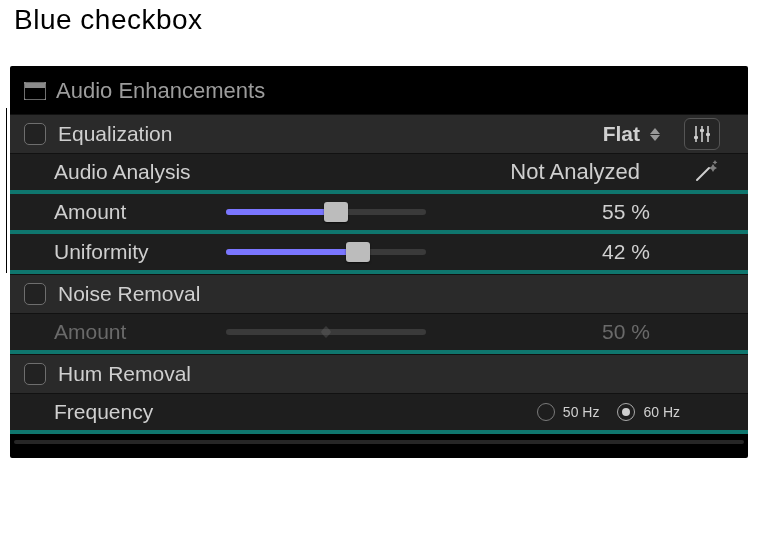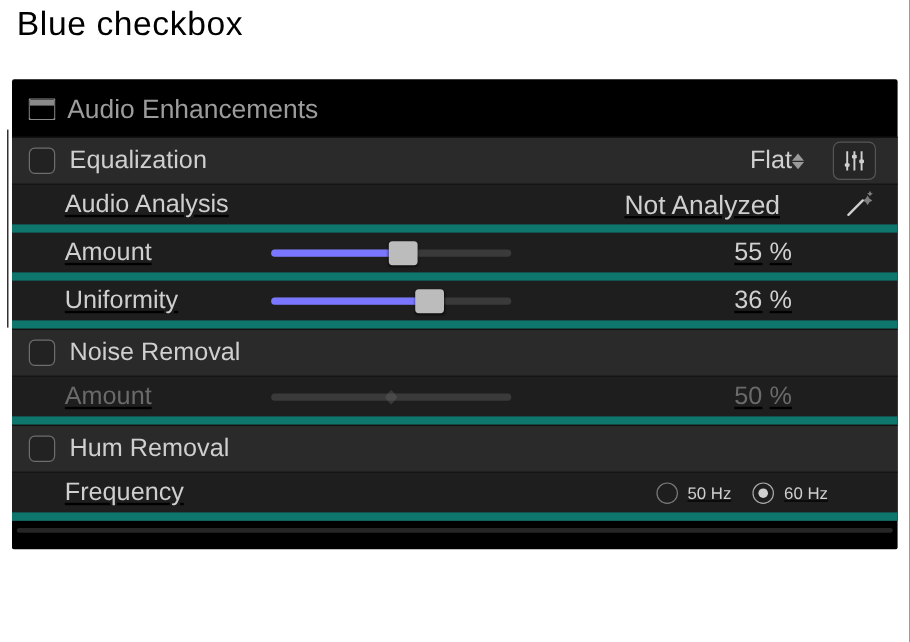--- a/index.html
+++ b/index.html
@@ -43,33 +43,32 @@
   }
   .header-icon svg { display: block; }
   .header-title {
     color: #9c9c9c;
     font-size: 22px;
   }
   .row {
     display: flex;
     align-items: center;
     height: 40px;
-    padding: 0 18px 0 14px;
+    padding: 0 28px 0 14px;
     gap: 12px;
   }
   .section-row {
     background: #2a2a2a;
     border-top: 1px solid #111;
     border-bottom: 1px solid #111;
   }
   .sub-row {
     background: #1e1e1e;
-    border-bottom: 7px solid #0f766e;
+    border-bottom: 4px solid #0f766e;
     padding-left: 44px;
-    text-decoration: underline;
   }
   .sub-row.dim .row-label,
   .sub-row.dim .val { color: #6a6a6a; }
   .cb {
     width: 22px; height: 22px;
     border: 1.5px solid #6e6e6e;
     border-radius: 5px;
     display: flex; align-items: center; justify-content: center;
     flex-shrink: 0;
     background: #222;
@@ -127,21 +126,21 @@
     color: #d0d0d0;
     font-size: 21px;
     text-align: right;
     width: 80px;
     margin-left: auto;
     margin-right: 70px;
   }
   .unit { margin-left: 6px; }
   .dropdown {
     margin-left: auto;
-    display: flex; align-items: center; 
+    display: flex; align-items: center; gap: 10px; font-weight: bold;
   }
   .dropdown-label {
     color: #d0d0d0;
     font-size: 21px;
   }
   .chevrons { display:flex; flex-direction:column; gap:1px; }
   .chevrons .up, .chevrons .down {
     width: 0; height: 0;
     border-left: 5px solid transparent;
     border-right: 5px solid transparent;
@@ -259,21 +258,21 @@
     </div>
     <div class="row sub-row">
       <div class="row-label">Uniformity</div>
       <div class="row-content">
         <div class="slider">
           <div class="fill" style="width:66%"></div>
           <div class="thumb" style="left:66%"></div>
         </div>
       </div>
       <div class="val">
-        <span>36</span><span class="unit">%</span>
+        <span>42</span><span class="unit">%</span>
       </div>
     </div>
 
     <div class="row section-row">
       <div class="cb"></div>
       <div class="row-label">Noise Removal</div>
     </div>
     <div class="row sub-row dim">
       <div class="row-label">Amount</div>
       <div class="row-content">

